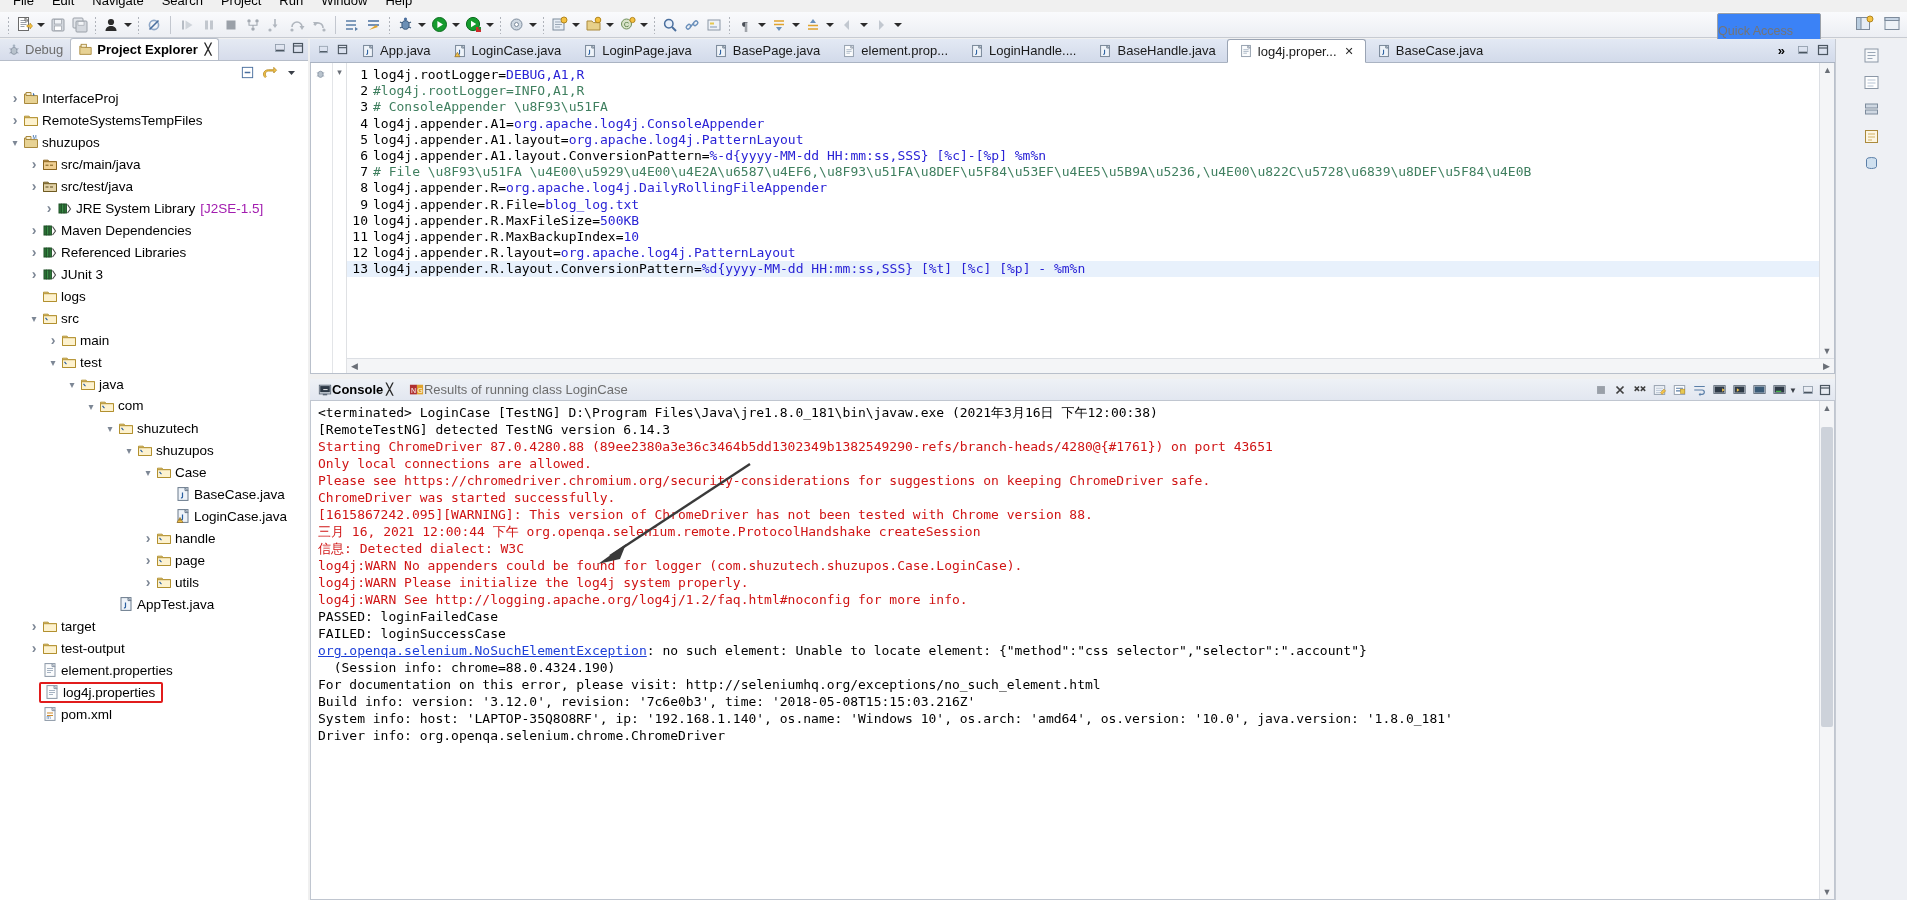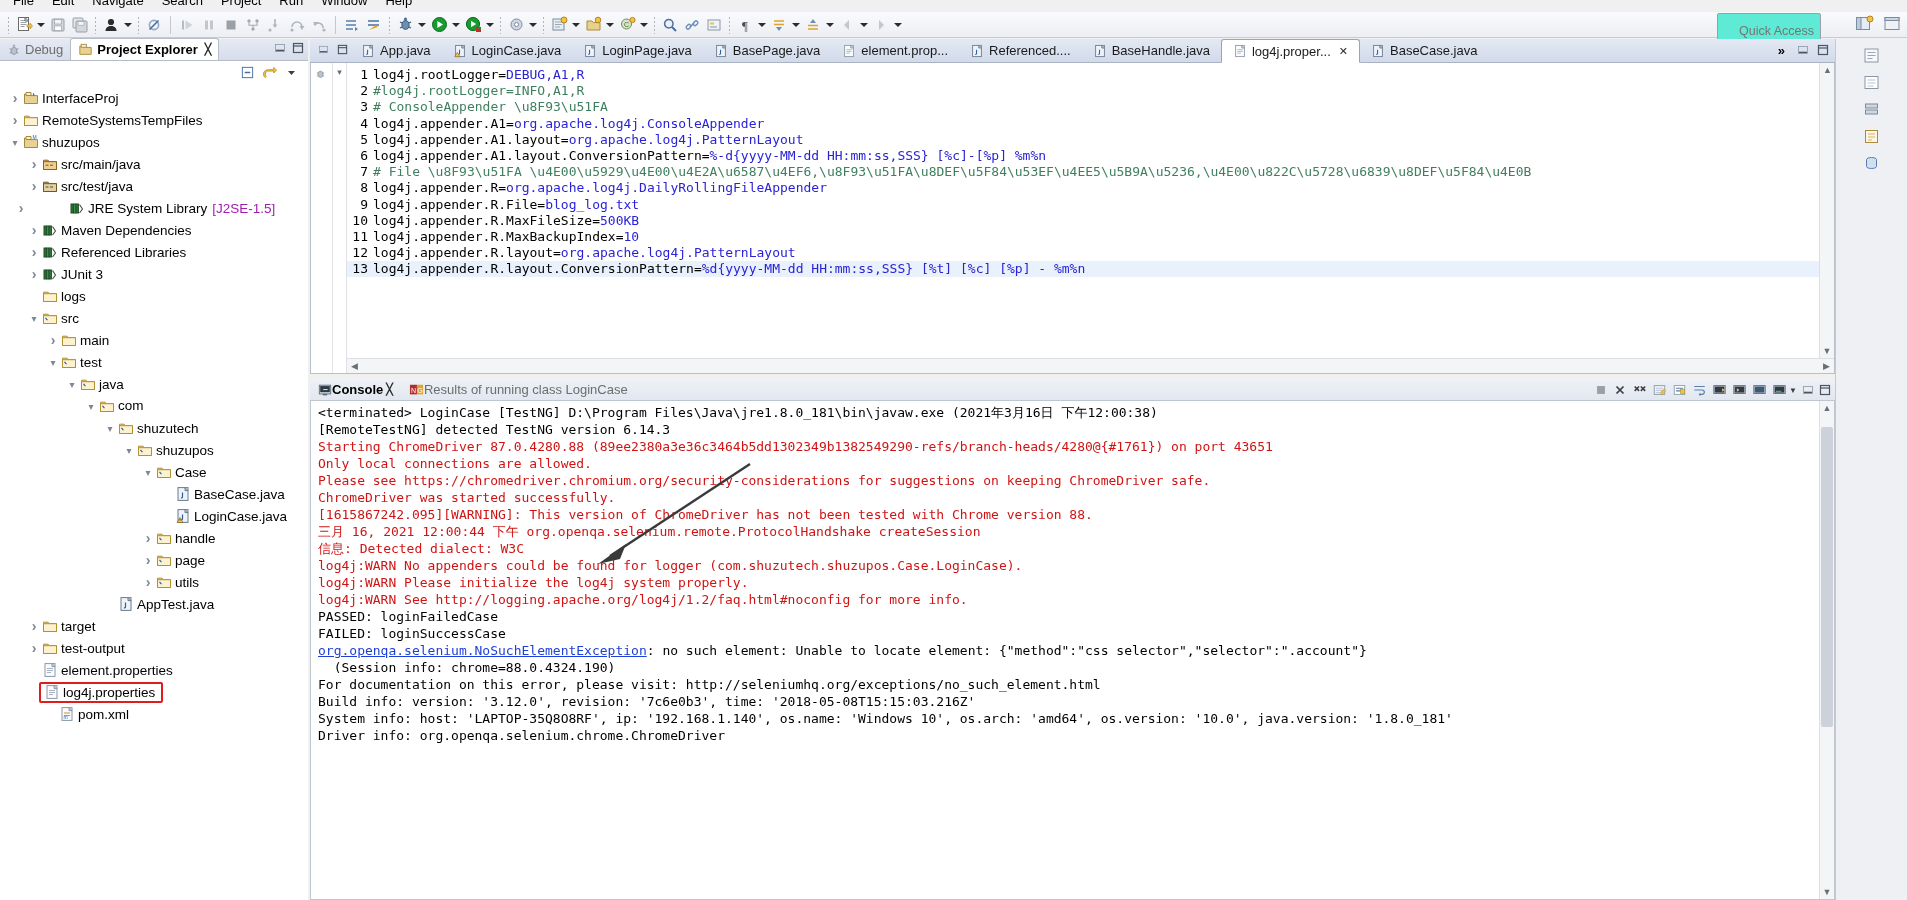--- a/index.html
+++ b/index.html
@@ -48,23 +48,23 @@
   }
   .tb-arrow::after {
     content:""; border-left:4px solid transparent; border-right:4px solid transparent;
     border-top:4px solid #2b2b2b;
   }
   .ic { display:block; }
 
   
   .quick-access {
     position:absolute; right:86px; top:13px;
-    width:104px; height:35px; background:#5eead4;
+    width:104px; height:35px; background:#3b82f6;
     border:1px solid #9aa0a8; border-radius:2px;
-    font-size:12.5px; line-height:19px; padding-left:21px; color:#111;
+    font-size:12.5px; line-height:19px; padding-left:0; color:#111;
   }
   .persp-btns { position:absolute; right:2px; top:12px; display:flex; gap:2px; }
   .persp-btn { width:26px; height:24px; display:flex; align-items:center; justify-content:center; }
 
   
   .left-panel {
     position:absolute; left:0; top:39px; width:308px; height:861px;
     background:#fff;
   }
   .lp-tabrow {
@@ -572,21 +572,21 @@
             <span class="ticon">
               <svg class="ic" width="16" height="16" viewBox="0 0 16 16">
                 <path d="M1.5 4.2h4.6l1.2 1.5H14.5v7.8h-13z" fill="#cdb98a" stroke="#6e5a20"></path>
                 <path d="M1.5 5.7h13v7.8h-13z" fill="#e2d2a8" stroke="#6e5a20"></path>
                 <path d="M3.5 9h3M8 9h3" stroke="#5a4a18"></path>
               </svg>
             </span>
             <span class="tlabel">src/test/java</span>
           </span>
         </div>
-        <div class="trow" style="padding-left: 14px; gap: 40px;">
+        <div class="trow" style="padding-left: 42px;">
           <span class="twist closed"></span>
           <span style="display: flex; align-items: center;">
             <span class="ticon">
               <svg class="ic" width="16" height="16" viewBox="0 0 16 16">
                 <rect x="2" y="4" width="2.2" height="9" fill="#2f7a3a" stroke="#1d4e25"></rect>
                 <rect x="4.6" y="4" width="2.2" height="9" fill="#3d9b4c" stroke="#1d4e25"></rect>
                 <rect x="7.2" y="4" width="2.2" height="9" fill="#2f7a3a" stroke="#1d4e25"></rect>
                 <path d="M10.5 4.5l3 4.5-3 4" stroke="#4a4a4a" fill="none" stroke-width="1.1"></path>
               </svg>
             </span>
@@ -874,21 +874,21 @@
             <span class="ticon">
               <svg class="ic" width="16" height="16" viewBox="0 0 16 16">
                 <rect x="3" y="1.6" width="10" height="12.8" fill="#fbfcfd" stroke="#8b97a6"></rect>
                 <path d="M10 1.6l3 3h-3z" fill="#e4e9ef" stroke="#8b97a6"></path>
                 <path d="M5 6.5h6M5 8.5h6M5 10.5h4" stroke="#a6b3c2"></path>
               </svg>
             </span>
             <span class="tlabel">log4j.properties</span>
           </span>
         </div>
-        <div class="trow" style="padding-left: 44px;">
+        <div class="trow" style="padding-left: 27px;">
           <span class="twist "></span>
           <span style="display: flex; align-items: center;">
             <span class="ticon">
               <svg class="ic" width="16" height="16" viewBox="0 0 16 16">
                 <rect x="3" y="1.6" width="10" height="12.8" fill="#fbfcfd" stroke="#8b97a6"></rect>
                 <path d="M10 1.6l3 3h-3z" fill="#e4e9ef" stroke="#8b97a6"></path>
                 <path d="M5 7h6M5 9.5h6" stroke="#d08a2a"></path>
                 <text x="4.4" y="13" font-size="5" fill="#2a5fa0" font-family="sans-serif">m</text>
               </svg>
             </span>
@@ -963,21 +963,21 @@
           <span>element.prop...</span>
         </div>
         <div class="ed-tab">
           <span>
             <svg class="ic" width="14" height="14" viewBox="0 0 16 16">
               <rect x="3" y="1.6" width="10" height="12.8" fill="#eef3f9" stroke="#6a7a8c"></rect>
               <path d="M10 1.6l3 3h-3z" fill="#d6dee8" stroke="#6a7a8c"></path>
               <path d="M7.5 6.5v4.2c0 1-.8 1.3-1.6 1" stroke="#2a5fa0" fill="none" stroke-width="1.2"></path>
             </svg>
           </span>
-          <span>Referenced....</span>
+          <span>LoginHandle....</span>
         </div>
         <div class="ed-tab">
           <span>
             <svg class="ic" width="14" height="14" viewBox="0 0 16 16">
               <rect x="3" y="1.6" width="10" height="12.8" fill="#eef3f9" stroke="#6a7a8c"></rect>
               <path d="M10 1.6l3 3h-3z" fill="#d6dee8" stroke="#6a7a8c"></path>
               <path d="M7.5 6.5v4.2c0 1-.8 1.3-1.6 1" stroke="#2a5fa0" fill="none" stroke-width="1.2"></path>
             </svg>
           </span>
           <span>BaseHandle.java</span>

